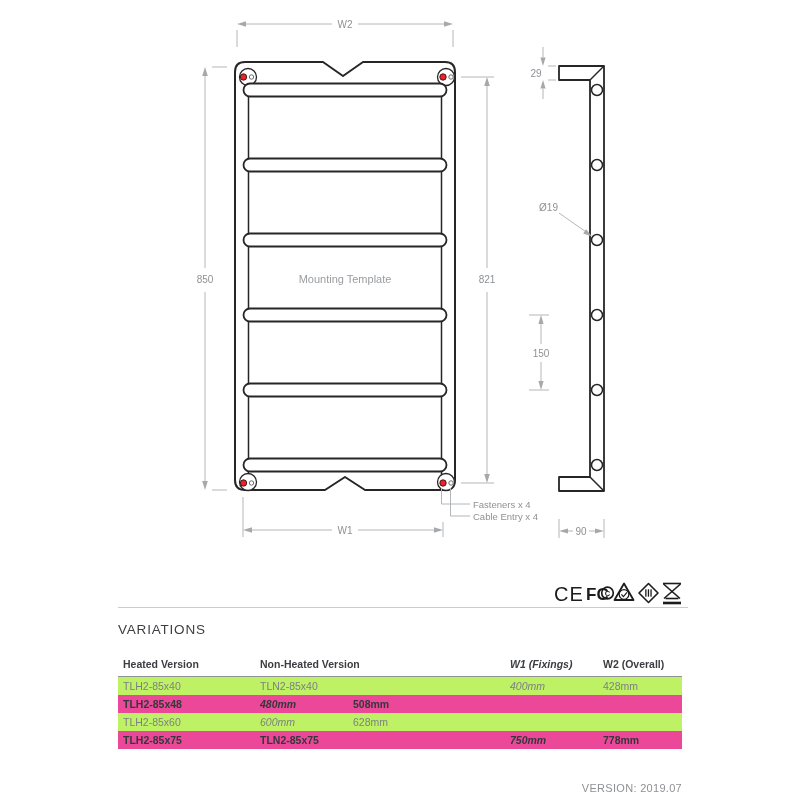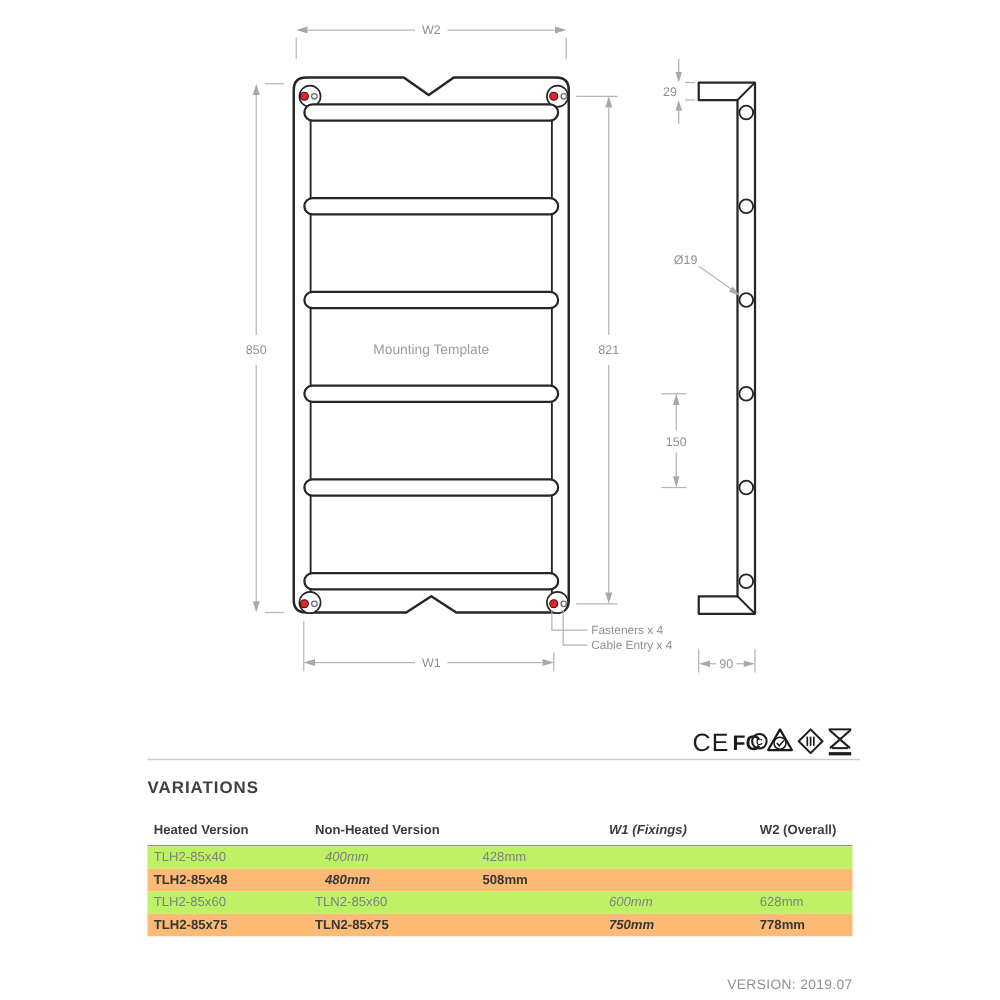--- a/index.html
+++ b/index.html
@@ -4,30 +4,30 @@
 <style>
   html,body{margin:0;padding:0;background:#ffffff;}
   .sheet{
     position:relative;width:800px;height:800px;background:#fff;overflow:hidden;
     font-family:"Liberation Sans", sans-serif;
   }
   svg text{font-family:"Liberation Sans", sans-serif;}
   .dwg-dim-text{fill:#8e9194;}
   .variations-title{
     position:absolute;left:118px;top:622px;font-size:13.5px;letter-spacing:.8px;
-    color:#3d3f42;font-weight:700;
+    color:#3d3f42;font-weight:400;
   }
   .var-table{position:absolute;left:118px;top:652px;width:564px;font-size:10.5px;}
   .tr{display:flex;align-items:center;height:18px;color:#7d8084;}
   .tr.head{height:24px;color:#3b3d40;font-weight:bold;border-bottom:1px solid #8f9194;background:#fff;}
   .tr.alt{background:#bef264;}
-  .tr.bold{color:#35373a;font-weight:bold;background:#fdba74;}
+  .tr.bold{color:#35373a;font-weight:bold;background:#ec4899;}
   .tr.last{border-bottom:1px solid #e3e4e5;}
   .td{padding-left:5px;box-sizing:border-box;overflow:hidden;white-space:nowrap;}
-  .c1{width:137px;}.c2{width:250px;}.c3{width:93px;font-style:italic;}.c4{width:84px;margin-left:33px;}
+  .c1{width:137px;}.c2{width:250px;}.c3{width:93px;font-style:italic;}.c4{width:84px;}
   .version-note{
     position:absolute;top:782px;right:118px;font-size:11px;color:#8e9194;letter-spacing:.3px;
   }
 </style>
 </head>
 <body>
 
 <div class="sheet">
 
   <svg width="800" height="614" viewBox="0 0 800 614">
@@ -210,31 +210,31 @@
   <div class="var-table">
     <div class="tr head">
       <div class="td c1">Heated Version</div>
       <div class="td c2">Non-Heated Version</div>
       <div class="td c3">W1 (Fixings)</div>
       <div class="td c4">W2 (Overall)</div>
     </div>
 
     <div class="tr alt">
       <div class="td c1">TLH2-85x40</div>
+      <div class="td c2">TLN2-85x40</div>
       <div class="td c3">400mm</div>
       <div class="td c4">428mm</div>
     </div>
     <div class="tr bold">
       <div class="td c1">TLH2-85x48</div>
       <div class="td c3">480mm</div>
       <div class="td c4">508mm</div>
     </div>
     <div class="tr alt">
       <div class="td c1">TLH2-85x60</div>
-      <div class="td c2">TLN2-85x60</div>
       <div class="td c3">600mm</div>
       <div class="td c4">628mm</div>
     </div>
     <div class="tr bold">
       <div class="td c1">TLH2-85x75</div>
       <div class="td c2">TLN2-85x75</div>
       <div class="td c3">750mm</div>
       <div class="td c4">778mm</div>
     </div>
   </div>

